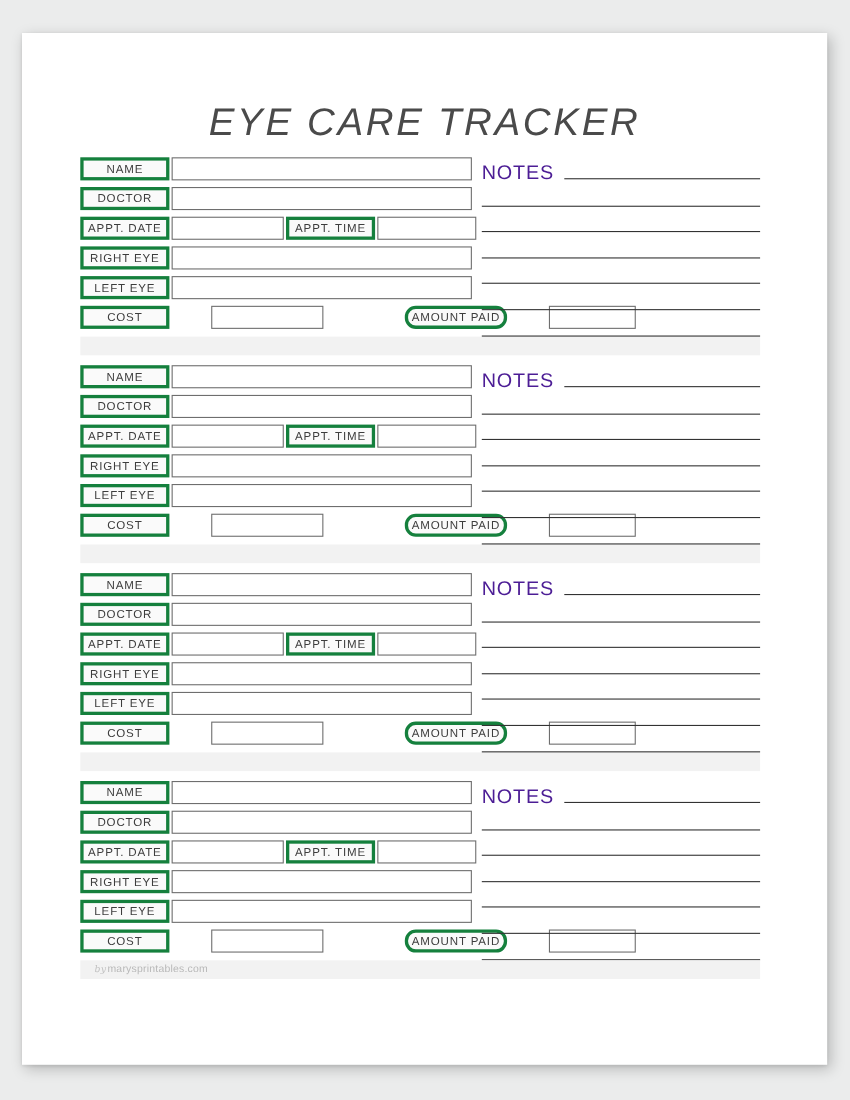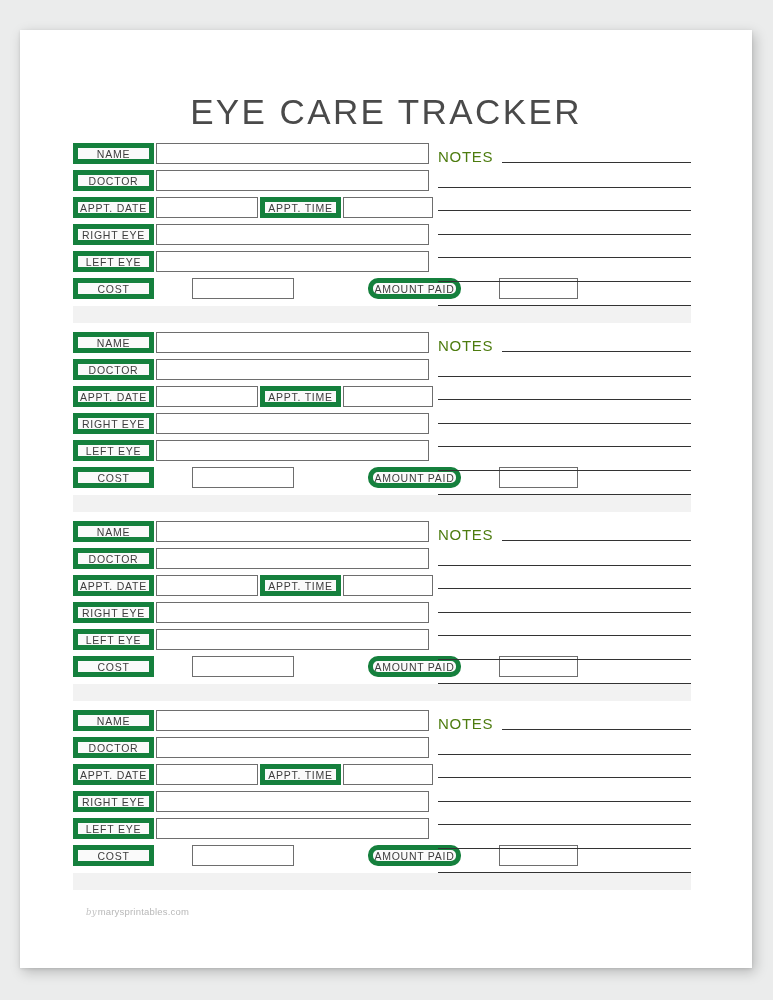--- a/index.html
+++ b/index.html
@@ -36,20 +36,21 @@
     position: absolute;
     left: 0;
     top: 62px;
     width: 732px;
     text-align: center;
     font-size: 35px;
     font-weight: 400;
     letter-spacing: 2.4px;
     color: #4a4a4a;
     font-family: "Liberation Sans", sans-serif;
+    font-style: italic;
   }
 
   .content {
     position: absolute;
     left: 53px;
     top: 113px;
     width: 618px;
   }
 
   
@@ -73,21 +74,21 @@
     align-items: stretch;
     height: 21px;
     margin-bottom: 6px;
   }
   .form-row:last-child { margin-bottom: 0; gap: 36px; }
 
   .cell-label {
     box-sizing: border-box;
     width: 81px;
     flex: 0 0 81px;
-    border: 5px solid #15803d;
+    border: 3px solid #15803d;
     background: #fafafa;
     display: flex;
     align-items: center;
     justify-content: center;
     font-size: 10.5px;
     letter-spacing: 0.75px;
     color: #3d3d3d;
     white-space: nowrap;
     text-align: right;
   }
@@ -131,23 +132,23 @@
     padding-top: 0px;
   }
 
   .notes-head {
     display: flex;
     align-items: flex-end;
     height: 21px;
   }
 
   .notes-label {
-    font-size: 15px;
+    font-size: 18px;
     letter-spacing: 0.7px;
-    color: #4d7c0f;
+    color: #4c1d95;
     white-space: nowrap;
     line-height: 14px;
   }
 
   .notes-head-rule {
     flex: 1 1 auto;
     height: 0;
     border-bottom: 1.3px solid #333333;
     margin-left: 9px;
     margin-bottom: 1px;
@@ -178,21 +179,20 @@
 
   .footer-credit {
     position: absolute;
     left: 13px;
     top: 1px;
     font-size: 9.5px;
     color: #b8b8b8;
     letter-spacing: 0.2px;
     white-space: nowrap;
     line-height: 15px;
-    margin-top: 30px;
   }
 
   .footer-by {
     font-family: "DejaVu Serif", serif;
     font-style: italic;
     font-size: 8.5px;
     color: #c2c2c2;
     padding-right: 1px;
   }
 </style>

